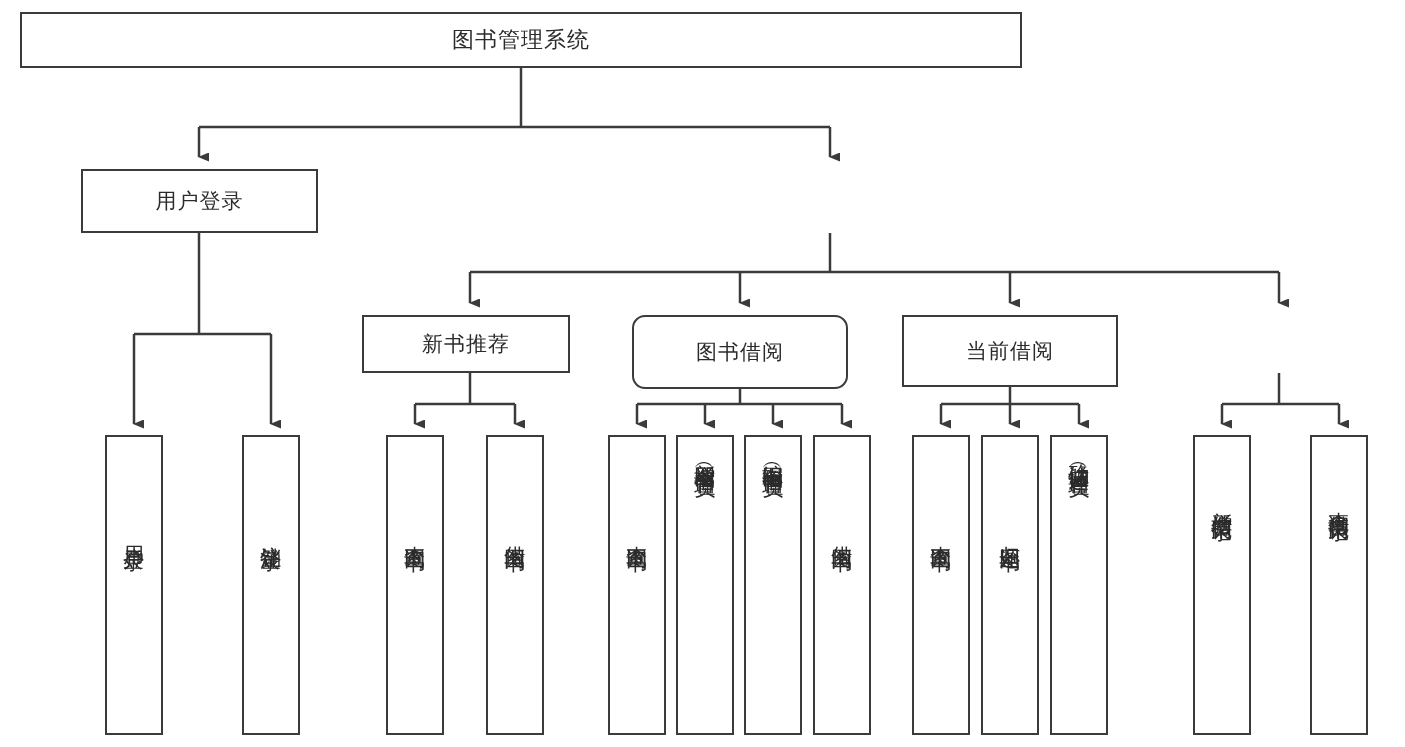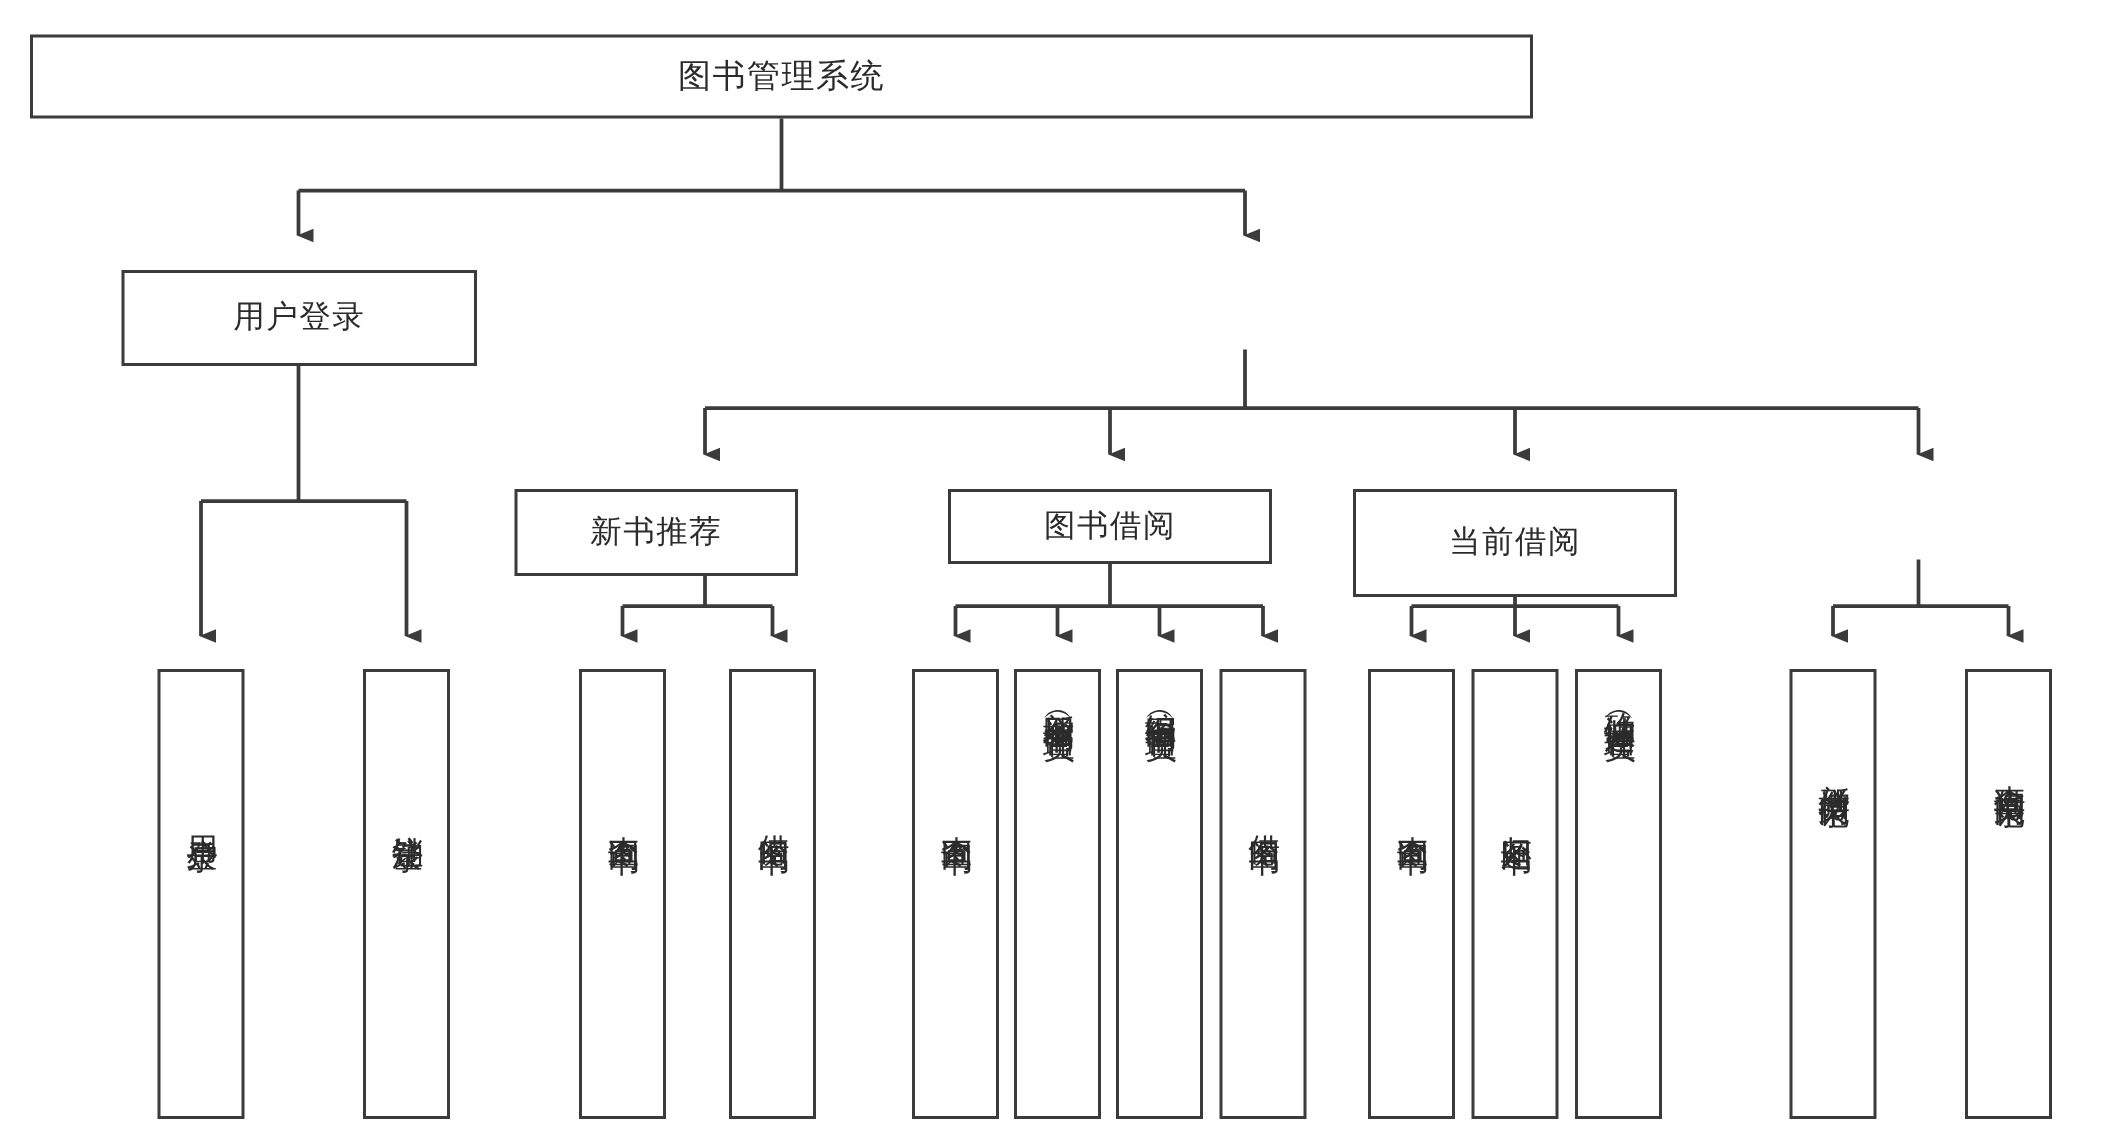--- a/index.html
+++ b/index.html
@@ -29,21 +29,20 @@
   .node {
     position: absolute;
     box-sizing: border-box;
     background: #ffffff;
     border: 2px solid #3b3b3b;
     display: flex;
     align-items: center;
     justify-content: center;
     color: #2b2b2b;
     z-index: 2;
-    margin-top: 11px;
   }
   .node-h {
     font-size: 21px;
     letter-spacing: 1px;
     line-height: 1.2;
     white-space: nowrap;
   }
   .node-root {
     font-size: 22px;
   }
@@ -137,24 +136,24 @@
   </svg>
 
   <div class="node node-h node-root" style="left:20px; top:12px; width:1002px; height:56px;">
     <span>图书管理系统</span>
   </div>
 
   <div class="node node-h" style="left:81px; top:169px; width:237px; height:64px;">
     <span>用户登录</span>
   </div>
 
-  <div class="node node-h" style="left:343px; top:315px; width:189px; height:58px;">
+  <div class="node node-h" style="left:362px; top:315px; width:208px; height:58px;">
     <span>新书推荐</span>
   </div>
-  <div class="node node-h" style="left:632px; top:315px; width:216px; height:50px;">
+  <div class="node node-h" style="left:632px; top:315px; width:216px; height:74px;border-radius:13px;">
     <span>图书借阅</span>
   </div>
   <div class="node node-h" style="left:902px; top:315px; width:216px; height:72px;">
     <span>当前借阅</span>
   </div>
 
   <div class="node node-v mid" style="left:105px; top:435px; width:58px; height:300px;">
     <span class="vlabel">用户登录</span>
   </div>
   <div class="node node-v mid" style="left:242px; top:435px; width:58px; height:300px;">

